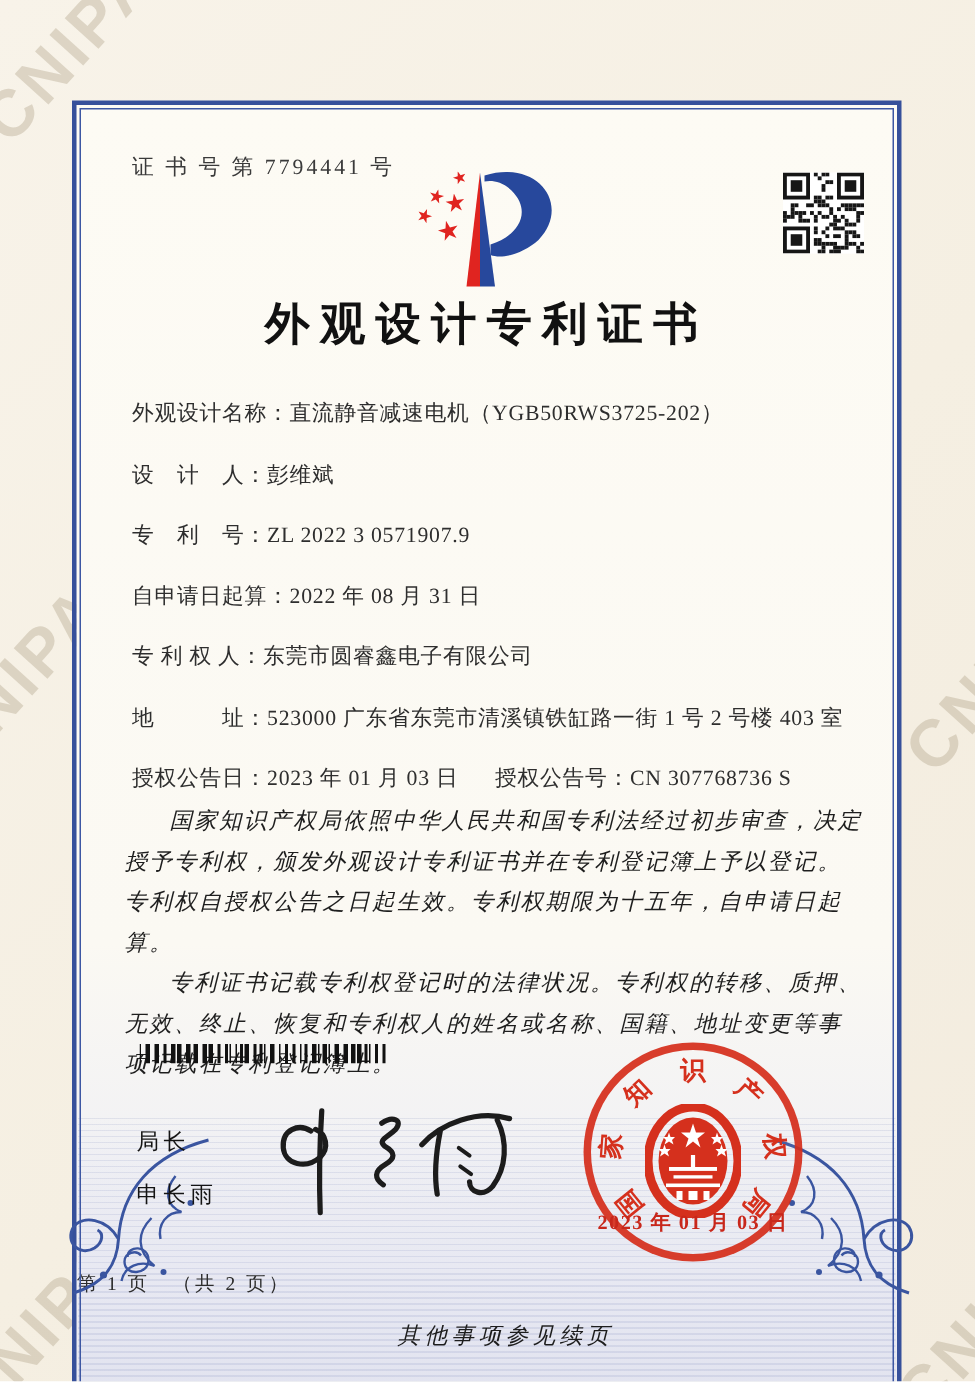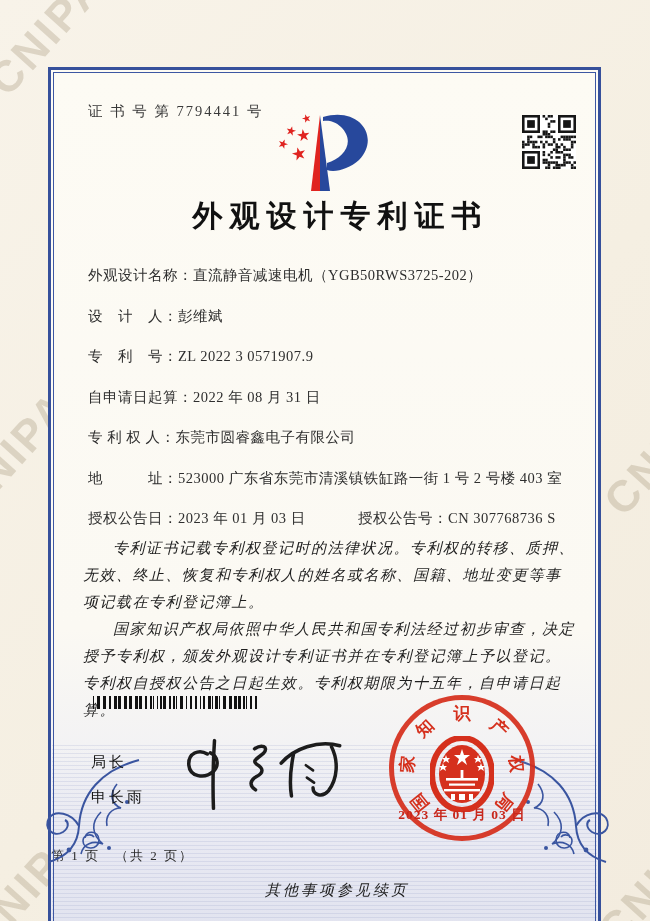--- a/index.html
+++ b/index.html
@@ -28,25 +28,25 @@
       repeating-linear-gradient(0deg, rgba(122,134,186,.16) 0 1px, rgba(0,0,0,0) 1px 4px),
       linear-gradient(180deg, rgba(247,246,242,.0) 0%, rgba(231,232,242,.85) 45%, #dfe1ee 100%);
   }
   .cert-number{position:absolute; left:37px; top:32px; font-size:14.5px; letter-spacing:2px; color:#3a3a3a;}
   .logo{position:absolute; left:220px; top:39px; width:106px; height:84px;}
   .logo .star{position:absolute; background:#e02420;
     clip-path:polygon(50% 0%,61% 35%,98% 35%,68% 57%,79% 91%,50% 70%,21% 91%,32% 57%,2% 35%,39% 35%);}
   .qr{position:absolute; left:471px; top:45px; width:54px; height:54px; background:#fff;}
   .title{
     position:absolute; left:0; top:126px; width:100%; text-align:center;
-    font-size:30px; font-weight:bold; letter-spacing:7px; color:#111;padding-left:16px;
+    font-size:30px; font-weight:bold; letter-spacing:7px; color:#111;
   }
   .rows{position:absolute; left:37px; top:196px; width:490px;}
   .row{position:relative; height:40.5px; font-size:14.5px; letter-spacing:.5px; color:#2e2e2e; white-space:nowrap;}
-  .row .pair2{position:absolute; left:242px; top:0;margin-left:28px;}
+  .row .pair2{position:absolute; left:242px; top:0;}
   .legal{
     position:absolute; left:32px; top:465px; width:494px;
     font-size:15px; line-height:27px; letter-spacing:1.5px;
     font-style:italic; color:#1e1e1e;
   }
   .legal p{margin:0; text-indent:2em;}
   .barcode{position:absolute; left:42px; top:626px; width:165px; height:13px;}
   .signer{
     position:absolute; left:40px; top:674px;
     font-family:"Liberation Sans","DejaVu Sans",sans-serif;
@@ -253,22 +253,22 @@
       <div class="row">
         <span>地　　　址：</span><span>523000 广东省东莞市清溪镇铁缸路一街 1 号 2 号楼 403 室</span>
       </div>
       <div class="row">
         <span>授权公告日：</span><span>2023 年 01 月 03 日</span>
         <span class="pair2"><span>授权公告号：</span><span>CN 307768736 S</span></span>
       </div>
     </div>
 
     <div class="legal">
+      <p>国家知识产权局依照中华人民共和国专利法经过初步审查，决定授予专利权，颁发外观设计专利证书并在专利登记簿上予以登记。专利权自授权公告之日起生效。专利权期限为十五年，自申请日起算。</p>
       <p>专利证书记载专利权登记时的法律状况。专利权的转移、质押、无效、终止、恢复和专利权人的姓名或名称、国籍、地址变更等事项记载在专利登记簿上。</p>
-      <p>国家知识产权局依照中华人民共和国专利法经过初步审查，决定授予专利权，颁发外观设计专利证书并在专利登记簿上予以登记。专利权自授权公告之日起生效。专利权期限为十五年，自申请日起算。</p>
     </div>
 
     <svg class="barcode" viewBox="0 0 165 13" preserveAspectRatio="none">
         <rect x="0" y="0" width="1" height="13" fill="#111"></rect>
         <rect x="4" y="0" width="3" height="13" fill="#111"></rect>
         <rect x="10" y="0" width="3" height="13" fill="#111"></rect>
         <rect x="16" y="0" width="2" height="13" fill="#111"></rect>
         <rect x="21" y="0" width="3" height="13" fill="#111"></rect>
         <rect x="25" y="0" width="3" height="13" fill="#111"></rect>
         <rect x="31" y="0" width="3" height="13" fill="#111"></rect>

